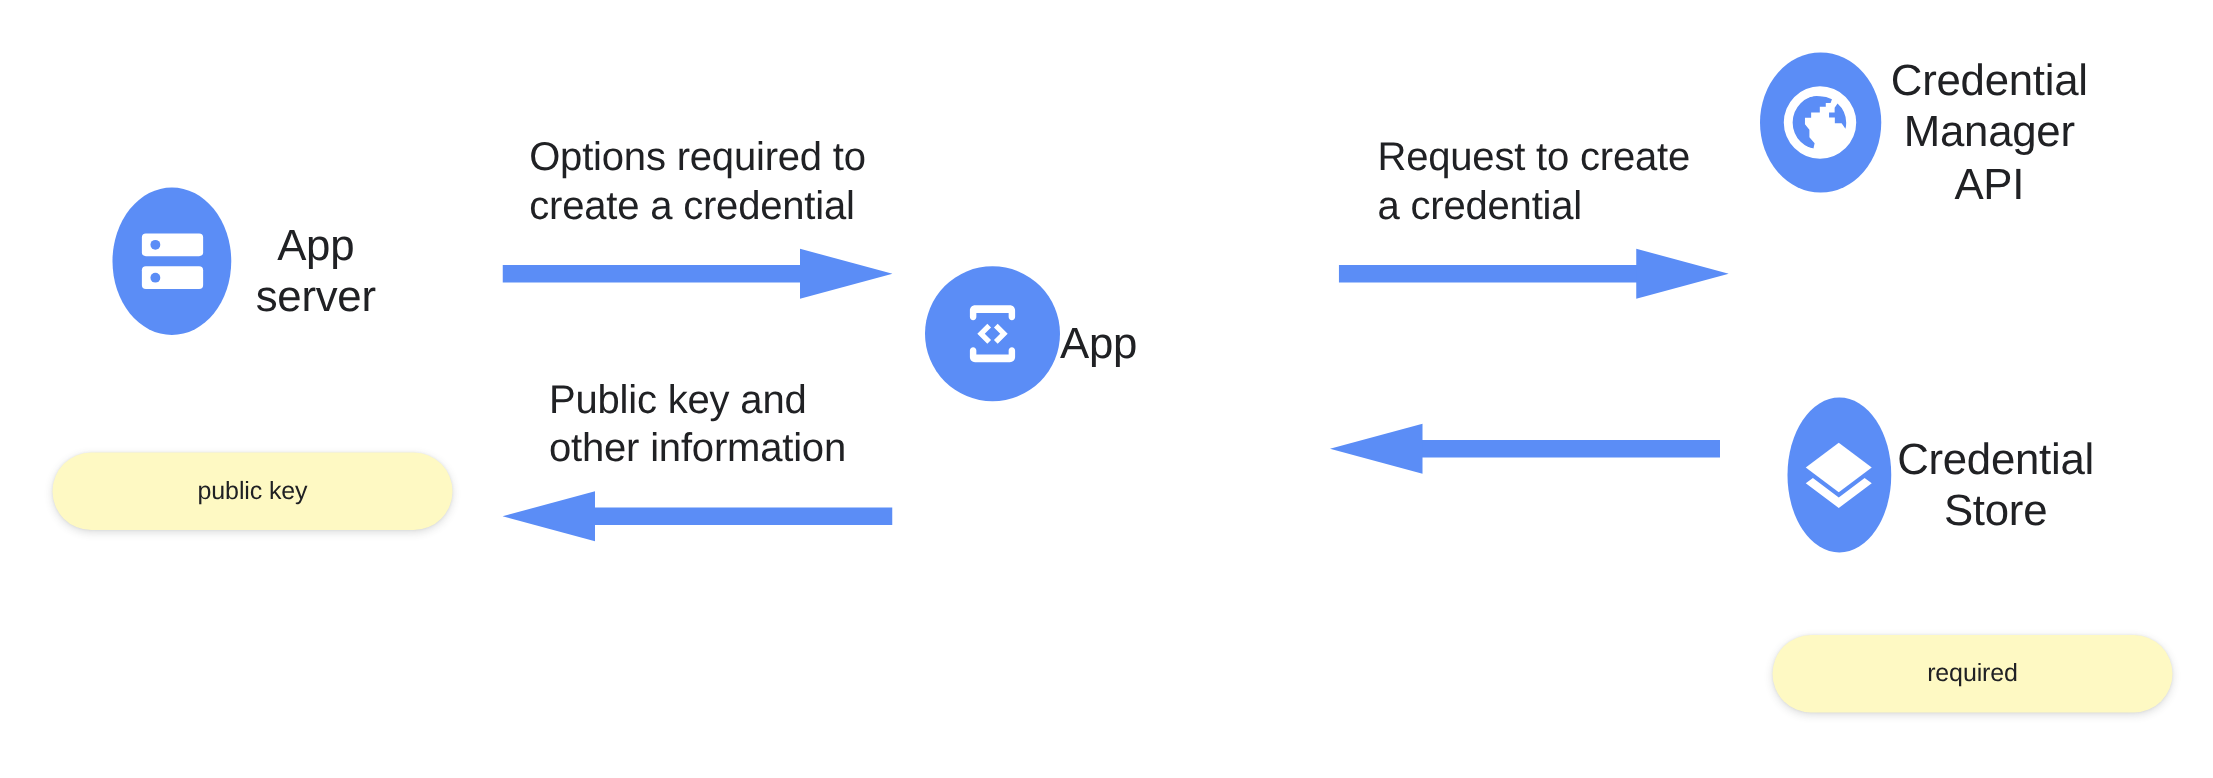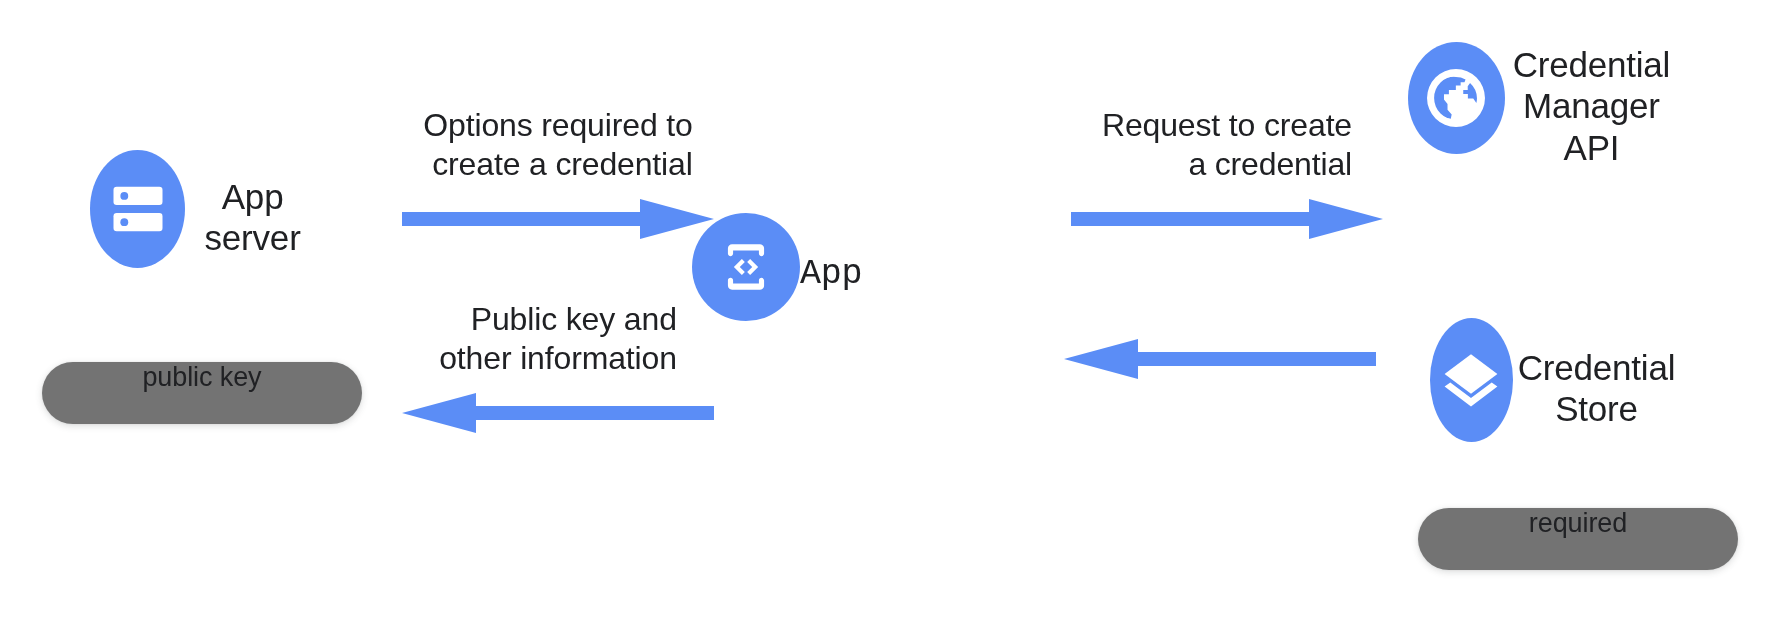--- a/index.html
+++ b/index.html
@@ -44,38 +44,39 @@
     font-weight: 400;
     text-align: center;
     letter-spacing: -0.2px;
     white-space: pre-line;
   }
 
   
   #node-app-server { left: 90px; top: 150px; width: 230px; }
   #node-app-server .node-icon { width: 118px; height: 118px; }
 
-  #node-app { left: 692px; top: 213px; width: 190px; font-family: Liberation Mono, monospace; }
+  #node-app { left: 740px; top: 213px; width: 190px; }
   #node-app .node-icon { width: 108px; height: 108px; }
 
   #node-cred-manager { left: 1408px; top: 28px; width: 270px; }
   #node-cred-manager .node-icon { width: 112px; height: 112px; }
 
   #node-cred-store { left: 1430px; top: 318px; width: 250px; }
   #node-cred-store .node-icon { width: 124px; height: 124px; }
 
   
   .pill {
     position: absolute;
-    background: #737373;
+    background: #fef9c3;
     border-radius: 999px;
     display: flex;
+    align-items: center;
     justify-content: center;
     color: #202124;
-    font-size: 27px;
+    font-size: 20px;
     letter-spacing: -0.1px;
     box-shadow: 0 2px 7px rgba(60,64,67,0.18), 0 0 2px rgba(60,64,67,0.10);
   }
   #pill-public-key {
     left: 42px;
     top: 362px;
     width: 320px;
     height: 62px;
   }
   #pill-passkey {
@@ -89,21 +90,21 @@
   .flow {
     position: absolute;
     display: flex;
     flex-direction: column;
     align-items: center;
   }
   .flow-label {
     color: #202124;
     font-size: 32px;
     line-height: 1.22;
-    text-align: right;
+    text-align: left;
     white-space: pre-line;
     letter-spacing: -0.15px;
   }
   .flow-label.mono {
     font-family: "Liberation Mono", "DejaVu Sans Mono", monospace;
     font-size: 30px;
     letter-spacing: 0;
   }
   .arrow-svg { display: block; }
 

